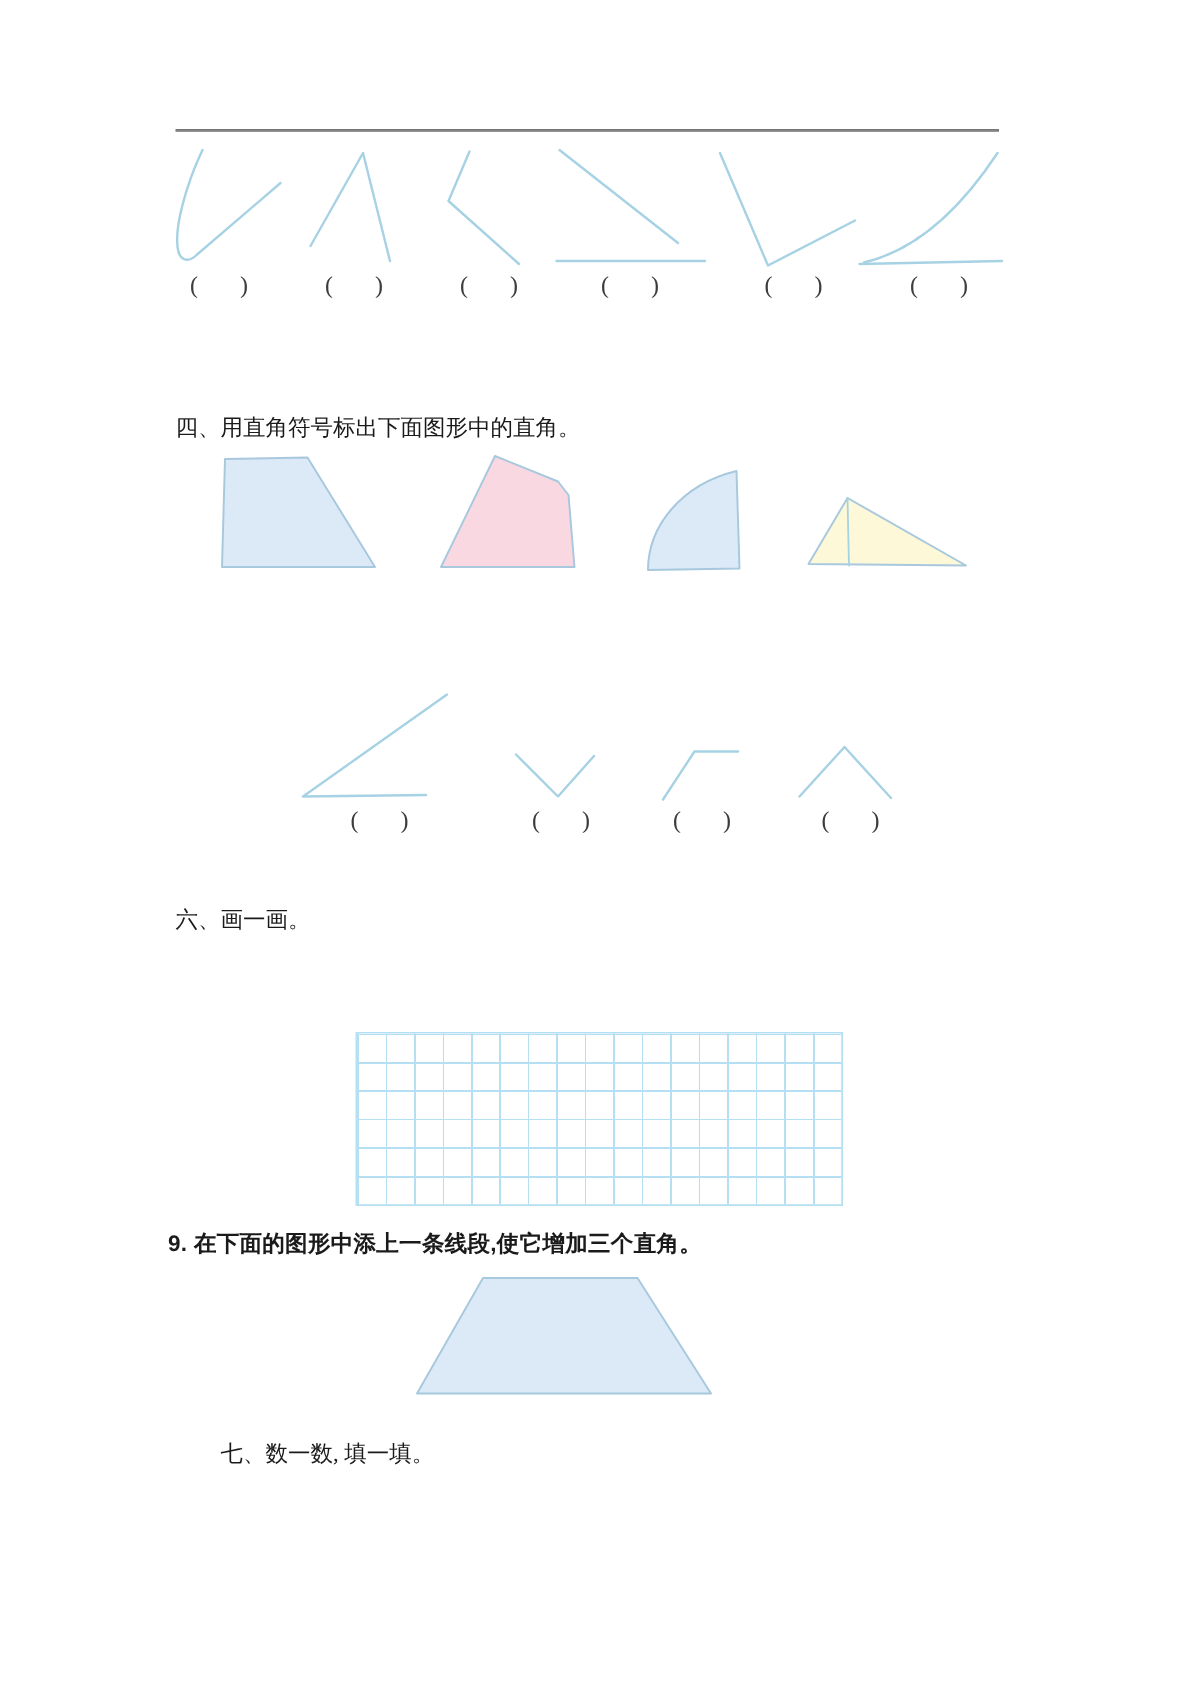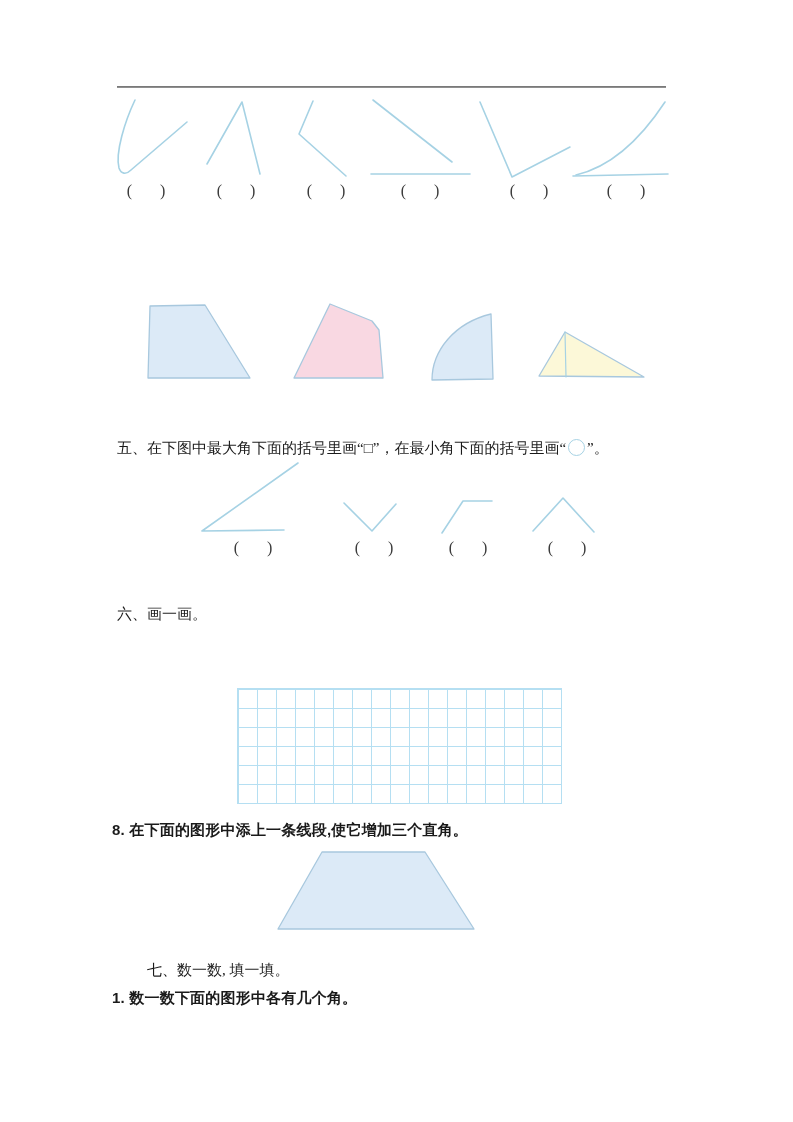--- a/index.html
+++ b/index.html
@@ -51,38 +51,36 @@
     <path class="stroke" d="M5,77 C35,70 65,48 94,4"></path>
   </svg>
 
   <span class="abs bracket" style="left:123px;top:182px">(       )</span>
   <span class="abs bracket" style="left:213px;top:182px">(       )</span>
   <span class="abs bracket" style="left:303px;top:182px">(       )</span>
   <span class="abs bracket" style="left:397px;top:182px">(       )</span>
   <span class="abs bracket" style="left:506px;top:182px">(       )</span>
   <span class="abs bracket" style="left:603px;top:182px">(       )</span>
 
+  <div class="abs serif" style="left:117px;top:276px">四、用直角符号标出下面图形中的直角。</div>
 
   <svg class="abs" style="left:146px;top:303px" width="107" height="78" viewBox="0 0 107 78">
     <polygon class="shape-blue" points="4,3 59,2 104,75 2,75"></polygon>
   </svg>
   <svg class="abs" style="left:291px;top:301px" width="95" height="80" viewBox="0 0 95 80">
     <polygon class="shape-pink" points="39,3 81,20 88,29 92,77 3,77"></polygon>
   </svg>
   <svg class="abs" style="left:429px;top:311px" width="67" height="71" viewBox="0 0 67 71">
     <path class="shape-blue" d="M62,3 L64,68 L3,69 C3,40 25,12 62,3 Z"></path>
   </svg>
   <svg class="abs" style="left:536px;top:329px" width="112" height="51" viewBox="0 0 112 51">
     <polygon class="shape-yellow" points="29,3 3,47 108,48"></polygon>
     <path class="stroke thin" d="M29,3 L30,48"></path>
   </svg>
 
-  <div class="abs serif" style="left:117px;top:438px;width:560px">
-    <span>五、在下图中最大角下面的括号里画“□”，在最小角下面的括号里画“</span><span class="circle-glyph"></span><span>”。</span>
-  </div>
 
   <svg class="abs" style="left:197px;top:459px" width="106" height="76" viewBox="0 0 106 76">
     <path class="stroke" d="M101,4 L5,72 L87,71"></path>
   </svg>
   <svg class="abs" style="left:340px;top:499px" width="60" height="38" viewBox="0 0 60 38">
     <path class="stroke" d="M4,4 L32,32 L56,5"></path>
   </svg>
   <svg class="abs" style="left:438px;top:497px" width="58" height="40" viewBox="0 0 58 40">
     <path class="stroke" d="M54,4 L25,4 L4,36"></path>
   </svg>
@@ -92,22 +90,21 @@
 
   <span class="abs bracket" style="left:230px;top:539px">(       )</span>
   <span class="abs bracket" style="left:351px;top:539px">(       )</span>
   <span class="abs bracket" style="left:445px;top:539px">(       )</span>
   <span class="abs bracket" style="left:544px;top:539px">(       )</span>
 
   <div class="abs serif" style="left:117px;top:604px">六、画一画。</div>
 
   <div class="abs grid" style="left:237px;top:688px"></div>
 
-  <div class="abs hei" style="left:112px;top:820px">8. 在下面的图形中添上一条线段,使它增加三个直角。</div>
+  <div class="abs hei" style="left:112px;top:820px">9. 在下面的图形中添上一条线段,使它增加三个直角。</div>
 
   <svg class="abs" style="left:276px;top:850px" width="202" height="82" viewBox="0 0 202 82">
     <polygon class="shape-blue" points="46,2 149,2 198,79 2,79"></polygon>
   </svg>
 
   <div class="abs serif" style="left:147px;top:960px">七、数一数, 填一填。</div>
-  <div class="abs hei" style="left:112px;top:988px">1. 数一数下面的图形中各有几个角。</div>
 
 </div>
 
 </body></html>

